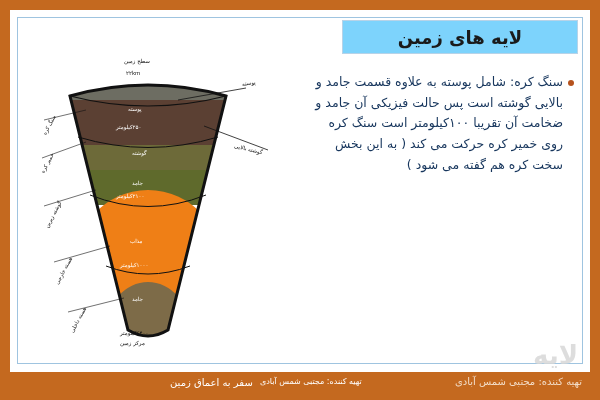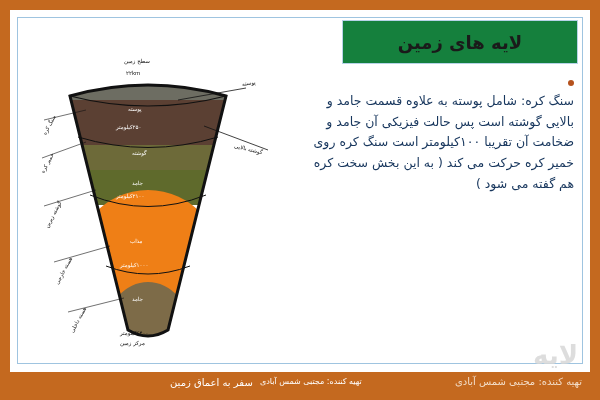--- a/index.html
+++ b/index.html
@@ -60,22 +60,22 @@
     border: 1px solid #9fc4e0;
     box-sizing: border-box;
     background: #ffffff;
   }
   
   .title-box {
     position: absolute;
     right: 22px;
     top: 20px;
     width: 236px;
-    height: 44px;
-    background: #15803d;
+    height: 34px;
+    background: #7dd3fc;
     border: 1px solid #b7d3e8;
     box-sizing: border-box;
     display: flex;
     align-items: center;
     justify-content: center;
   }
   .title-text {
     color: #1a1a1a;
     font-size: 18px;
     font-weight: bold;
@@ -84,21 +84,21 @@
   }
   
   .body-block {
     position: absolute;
     right: 26px;
     top: 72px;
     width: 262px;
     direction: rtl;
     text-align: right;
     display: flex;
-    flex-direction: column;
+    flex-direction: row;
     align-items: flex-start;
     gap: 5px;
   }
   .bullet-dot {
     width: 6px;
     height: 6px;
     border-radius: 50%;
     background: #b5521d;
     margin-top: 8px;
     flex: 0 0 auto;

